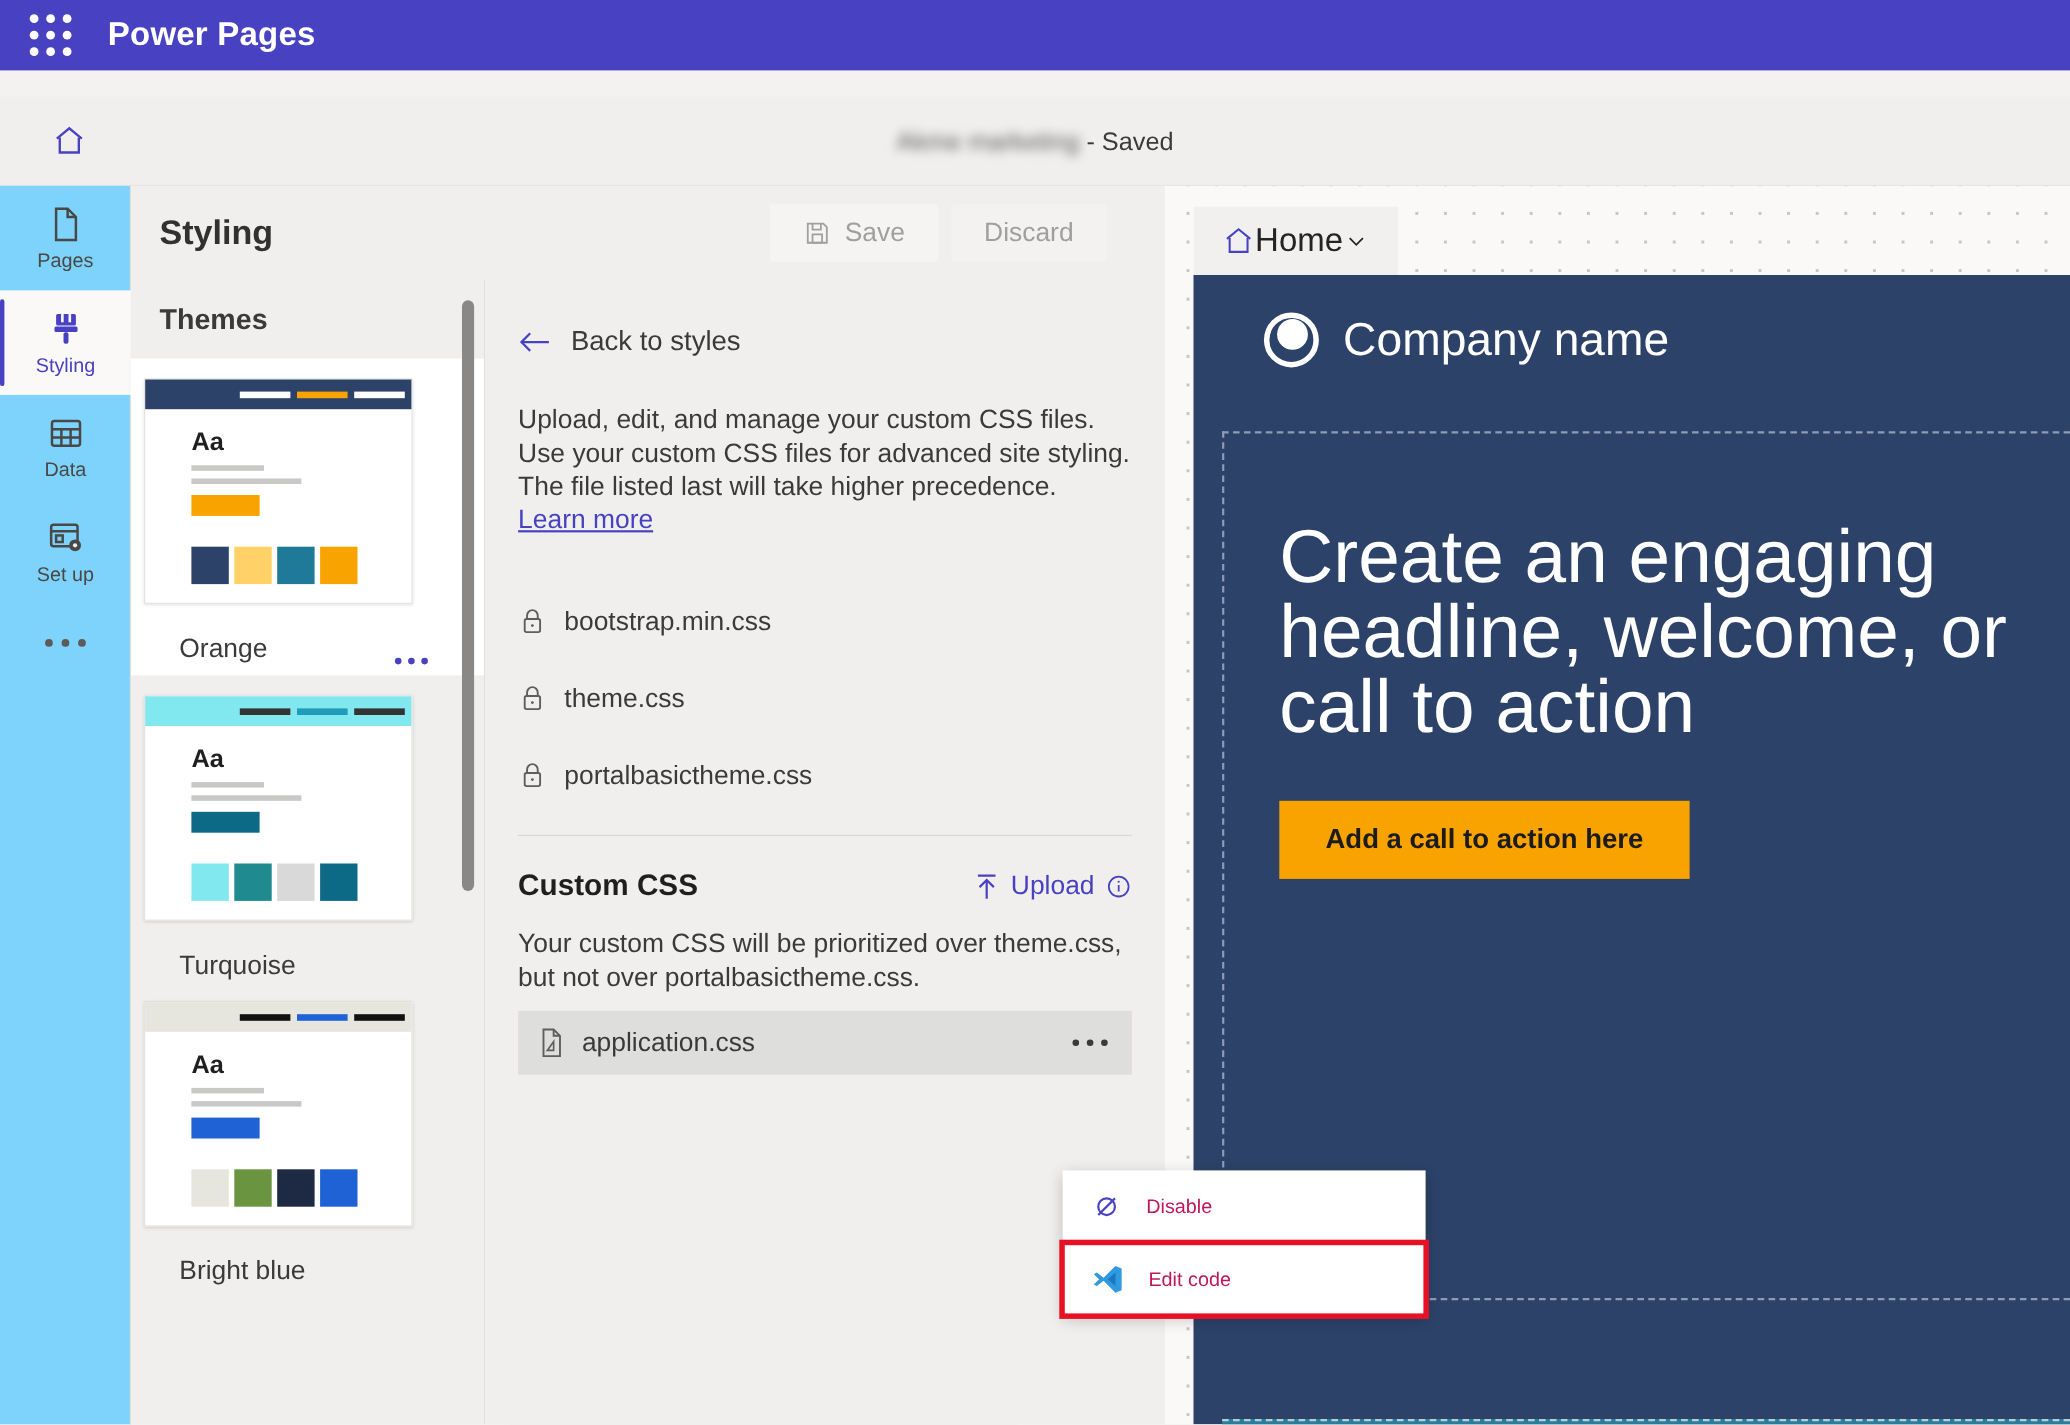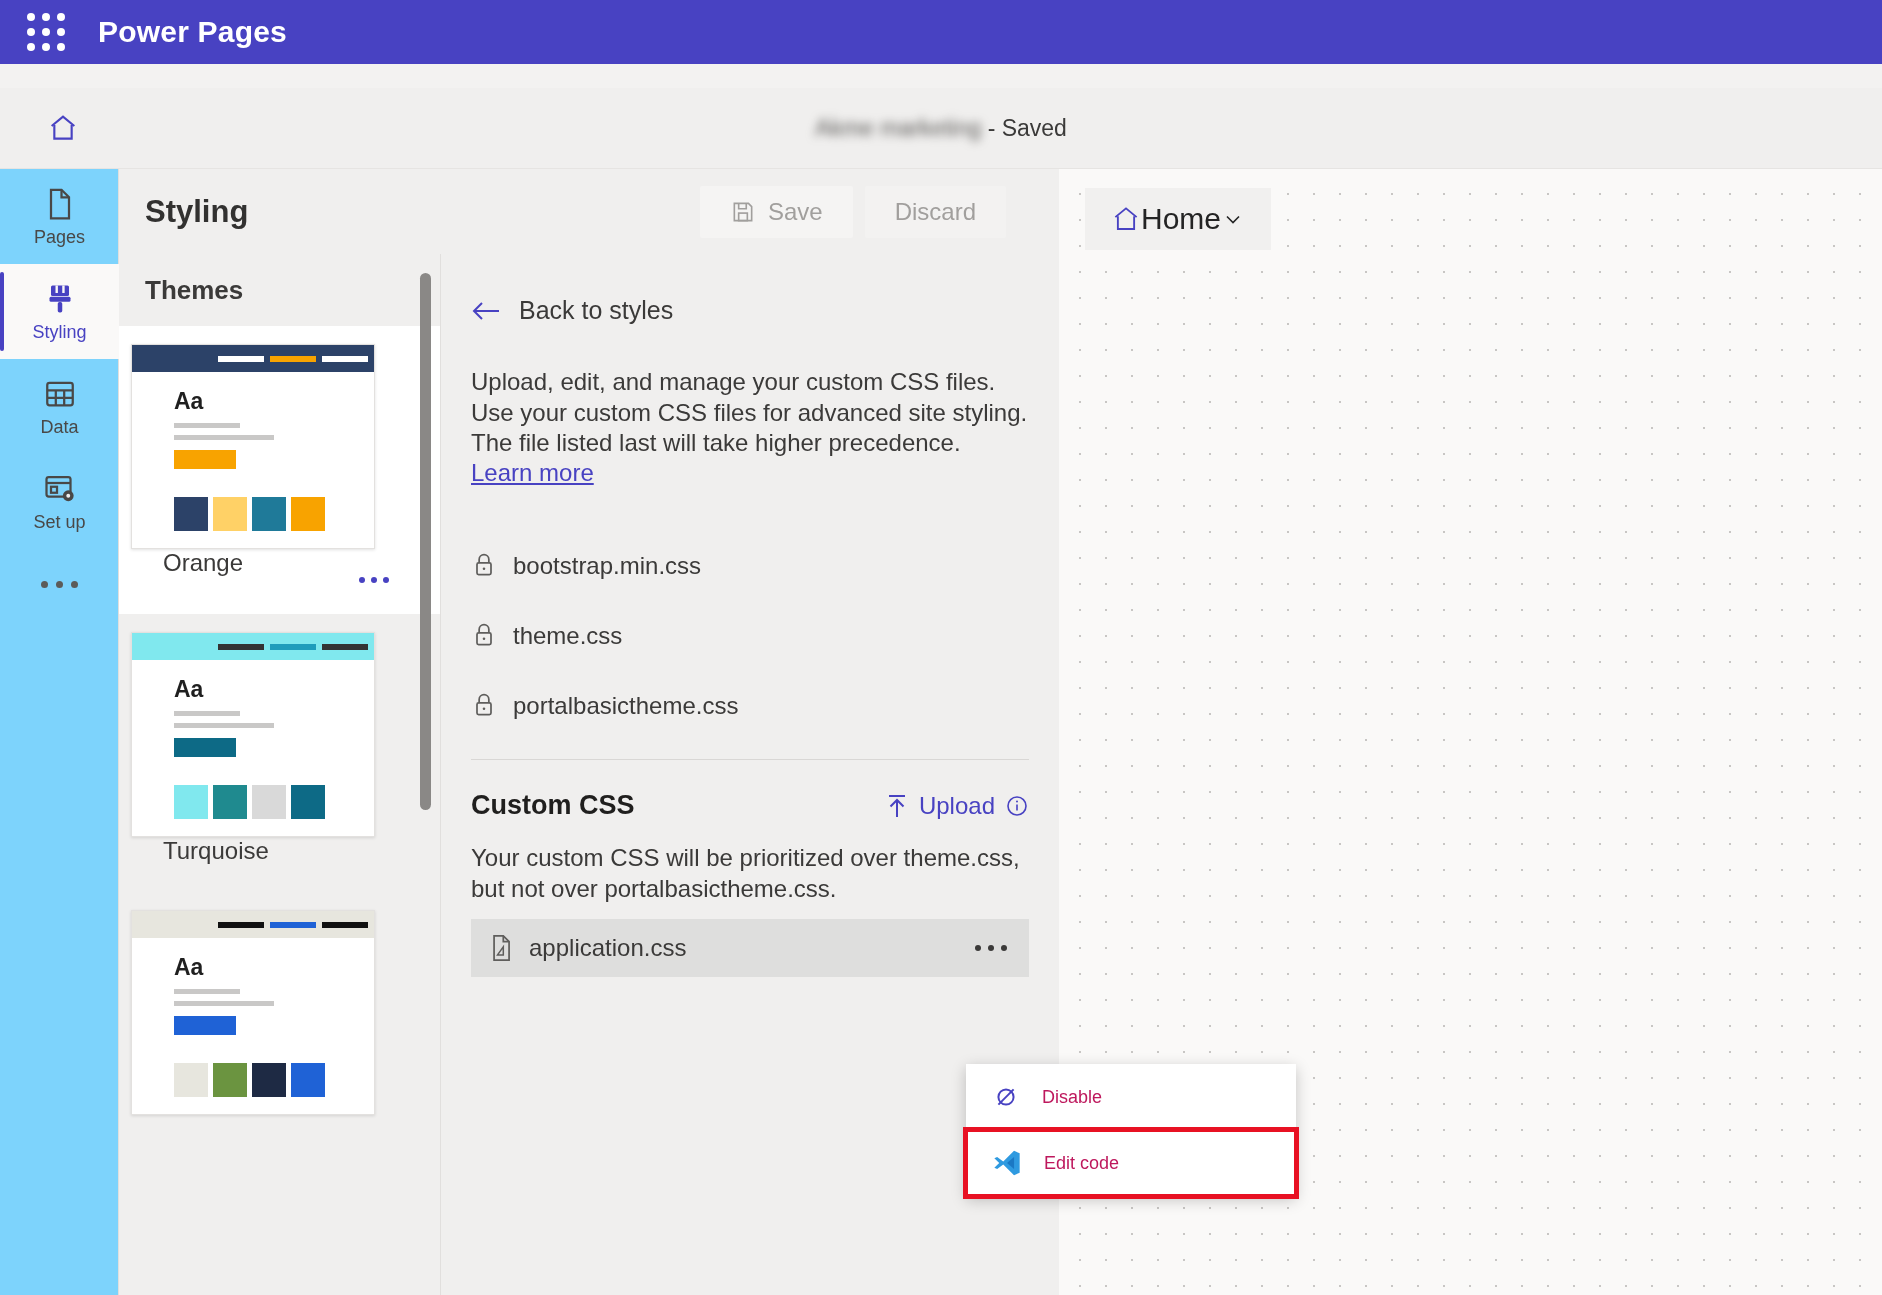--- a/index.html
+++ b/index.html
@@ -95,23 +95,22 @@
   .tc-bar { height: 27px; display: flex; align-items: center; justify-content: flex-end; padding-right: 6px; gap: 6px; }
   .tc-navline { width: 46px; height: 6px; display: block; }
   .tc-body { padding: 18px 0 0 42px; }
   .tc-aa { font-size: 23px; font-weight: 700; color: #1f1f1f; line-height: 1; }
   .tc-l1 { width: 66px; height: 5px; background: #c9c8c7; margin-top: 10px; }
   .tc-l2 { width: 100px; height: 5px; background: #c9c8c7; margin-top: 7px; }
   .tc-btn { width: 62px; height: 19px; margin-top: 10px; }
   .tc-swatches { position: absolute; left: 42px; bottom: 17px; display: flex; gap: 5px; }
   .tc-swatches span { width: 34px; height: 34px; display: block; }
   .theme-name-row {
-    display: flex; align-items: flex-start; margin-left: 26px; width: 244px;
+    display: flex; align-items: flex-end; margin-left: 26px; width: 244px;
     height: 55px;
-    flex-direction: column;
   }
   .theme-name { font-size: 24px; color: #3b3a39; margin-left: 18px; }
   .theme-ellipsis { margin-left: auto; display: flex; gap: 6px; cursor: pointer; }
   .theme-ellipsis i { width: 6px; height: 6px; border-radius: 50%; background: #4842c2; display: block; }
 
   
   .themes-scroll {
     position: absolute; left: 420px; top: 273px; width: 11px; height: 537px;
     background: #8a8886; border-radius: 6px; z-index: 6; cursor: pointer;
   }
@@ -389,20 +388,23 @@
             <div class="tc-l2"></div>
           <div class="tc-btn" style="background:#1f62d6"></div>
         </div>
         <div class="tc-swatches">
           <span style="background:#e7e6de"></span>
             <span style="background:#6b9440"></span>
           <span style="background:#1e2a44"></span>
             <span style="background:#1f62d6"></span>
         </div>
       </div>
+      <div class="theme-name-row">
+        <span class="theme-name">Bright blue</span>
+      </div>
     </div>
   </div>
 
   <div class="themes-scroll"></div>
 
   <div class="detail-col">
 
     <div class="back-link">
       <span>
         <svg width="30" height="26" viewBox="0 0 30 26" fill="none" stroke="#4842c2" stroke-width="2">
@@ -521,15 +523,28 @@
         </svg>
       </span>
       <span>Home</span>
       <span>
         <svg width="24" height="24" viewBox="0 0 24 24" fill="none" stroke="#242424" stroke-width="1.6">
           <path d="M6 9.5 12 15.5l6-6"></path>
         </svg>
       </span>
     </div>
 
+    <div class="site-canvas">
+      <div class="site-header">
+        <span class="logo-circle"></span>
+        <span class="company-name">Company name</span>
+      </div>
+
+      <div class="hero">
+        <h1>Create an engaging headline, welcome, or call to action</h1>
+        <button class="cta">Add a call to action here</button>
+      </div>
+
+      <div class="teal-band"></div>
+    </div>
   </div>
 
 </div>
 
 </body></html>

